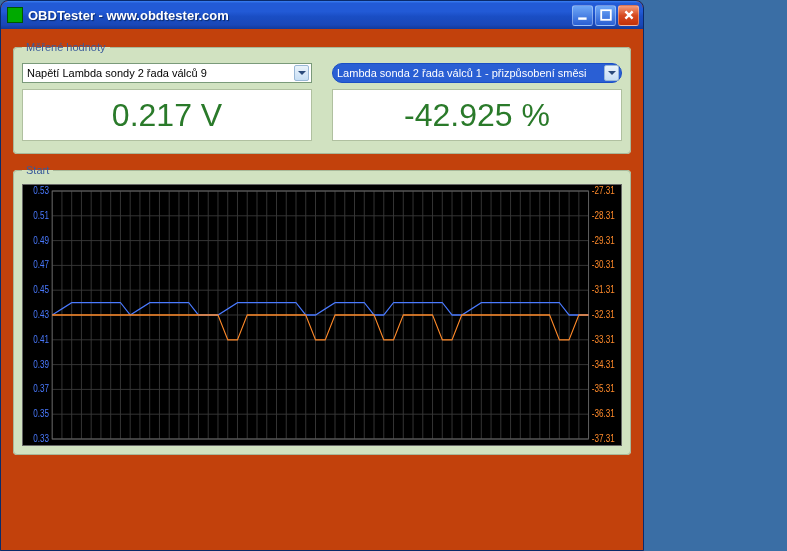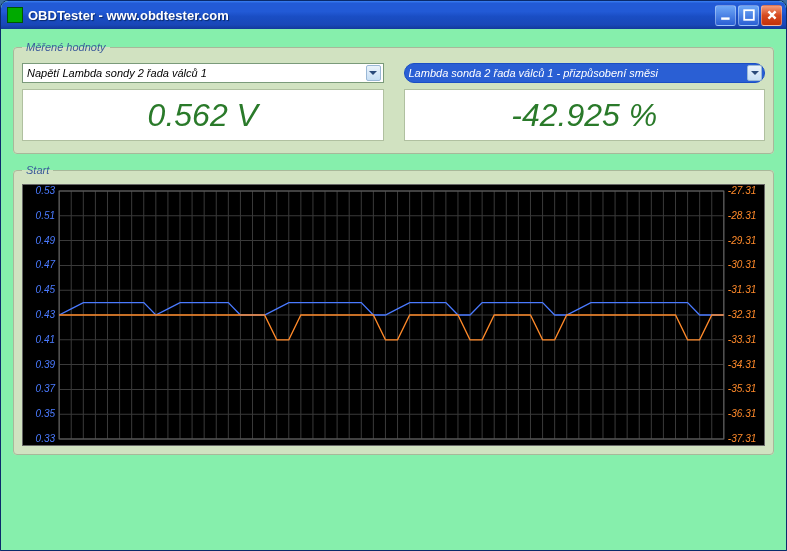--- a/index.html
+++ b/index.html
@@ -6,23 +6,23 @@
   html, body { margin: 0; padding: 0; }
   body {
     font-family: Tahoma, Arial, sans-serif;
     font-size: 11px;
     background: #3a6ea5;
     width: 787px;
     height: 551px;
     overflow: hidden;
   }
   .window {
-    width: 787px;
+    width: 644px;
     height: 551px;
-    background: #86efac;
+    background: #c2410c;
     border: 1px solid #0a2a6b;
     border-radius: 8px 8px 0 0;
     overflow: hidden;
     display: flex;
     flex-direction: column;
   }
   .titlebar {
     height: 28px;
     background: linear-gradient(to bottom, #3a80f4 0%, #225ad6 8%, #225ad6 38%, #1a4ec4 55%, #1947b8 85%, #123a9a 100%);
     display: flex;
@@ -62,21 +62,20 @@
     flex: 1;
     padding: 12px 12px 4px 12px;
     position: relative;
   }
   fieldset {
     border: 1px solid #a8b89a;
     border-radius: 4px;
     margin: 0 0 10px 0;
     padding: 10px 8px 12px 8px;
     background: #d1e2c1;
-    font-style: italic;
   }
   legend {
     color: #3a5a9a;
     font-size: 11px;
     padding: 0 4px;
   }
   .values-row {
     display: flex;
     gap: 20px;
     align-items: flex-start;
@@ -175,24 +174,24 @@
     </div>
   </div>
 
   <div class="client">
 
     <fieldset>
       <legend>Měřené hodnoty</legend>
       <div class="values-row">
         <div class="val-col">
           <div class="combo">
-            <span class="combo-text">Napětí Lambda sondy 2 řada válců 1</span>
+            <span class="combo-text">Napětí Lambda sondy 2 řada válců 9</span>
             <span class="combo-arrow"></span>
           </div>
-          <div class="big-value">0.562 V</div>
+          <div class="big-value">0.217 V</div>
         </div>
         <div class="val-col">
           <div class="combo selected">
             <span class="combo-text">Lambda sonda 2 řada válců 1 - přizpůsobení směsi</span>
             <span class="combo-arrow"></span>
           </div>
           <div class="big-value">-42.925 %</div>
         </div>
       </div>
     </fieldset>

